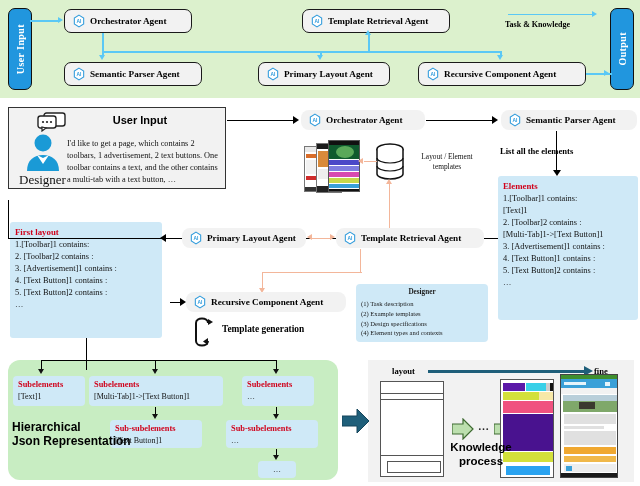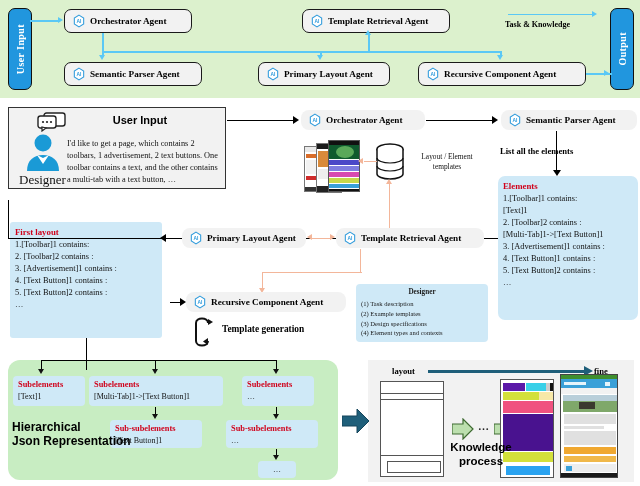--- a/index.html
+++ b/index.html
@@ -319,21 +319,21 @@
   <div style="position:absolute;left:408px;top:152px;width:78px;font-size:7.4px;font-weight:normal;line-height:1.3;text-align:center;color:#111;">
     <span>Layout / Element</span><br>
     <span>templates</span>
   </div>
 
   <div class="lno" style="left:364px;top:161px;width:13px;height:1.4px;"></div>
   <div class="arrowhead" style="left:358px;top:158px;border-right:5px solid #f3b69a;border-top:3.5px solid transparent;border-bottom:3.5px solid transparent;"></div>
   <div class="lno" style="left:389px;top:182px;width:1.4px;height:56px;"></div>
   <div class="arrowhead" style="left:386px;top:179px;border-bottom:5px solid #f3b69a;border-left:3.5px solid transparent;border-right:3.5px solid transparent;"></div>
 
-  <div class="box-blue" style="left:498px;top:176px;width:140px;height:144px;border-radius:7px;">
+  <div class="box-blue" style="left:498px;top:176px;width:140px;height:144px;">
     <span class="hd">Elements</span>
     <span class="li">1.[Toolbar]1 contains:</span>
     <span class="li">[Text]1</span>
     <span class="li">2. [Toolbar]2 contains :</span>
     <span class="li">[Multi-Tab]1-&gt;[Text Button]1</span>
     <span class="li">3. [Advertisement]1 contains :</span>
     <span class="li">4. [Text Button]1 contains :</span>
     <span class="li">5. [Text Button]2 contains :</span>
     <span class="li">…</span>
   </div>

